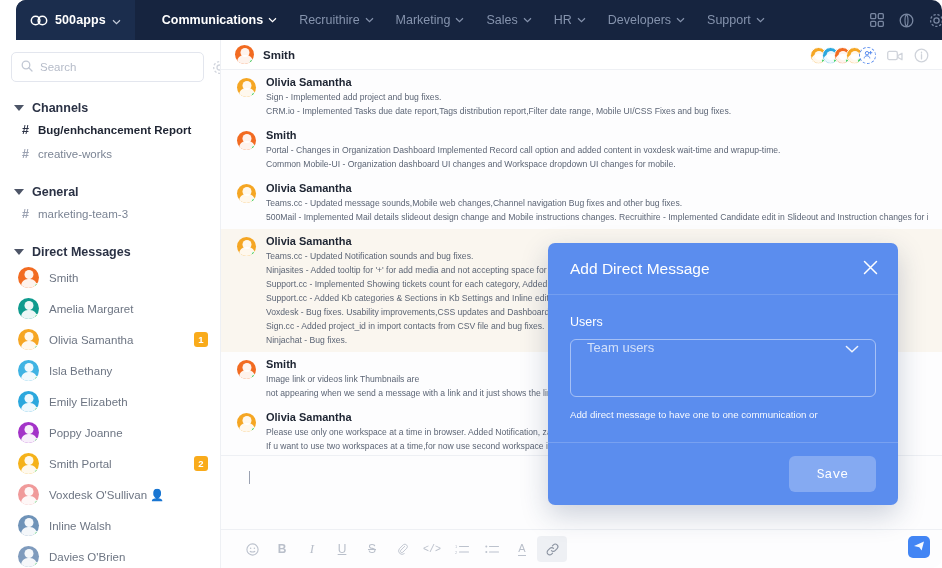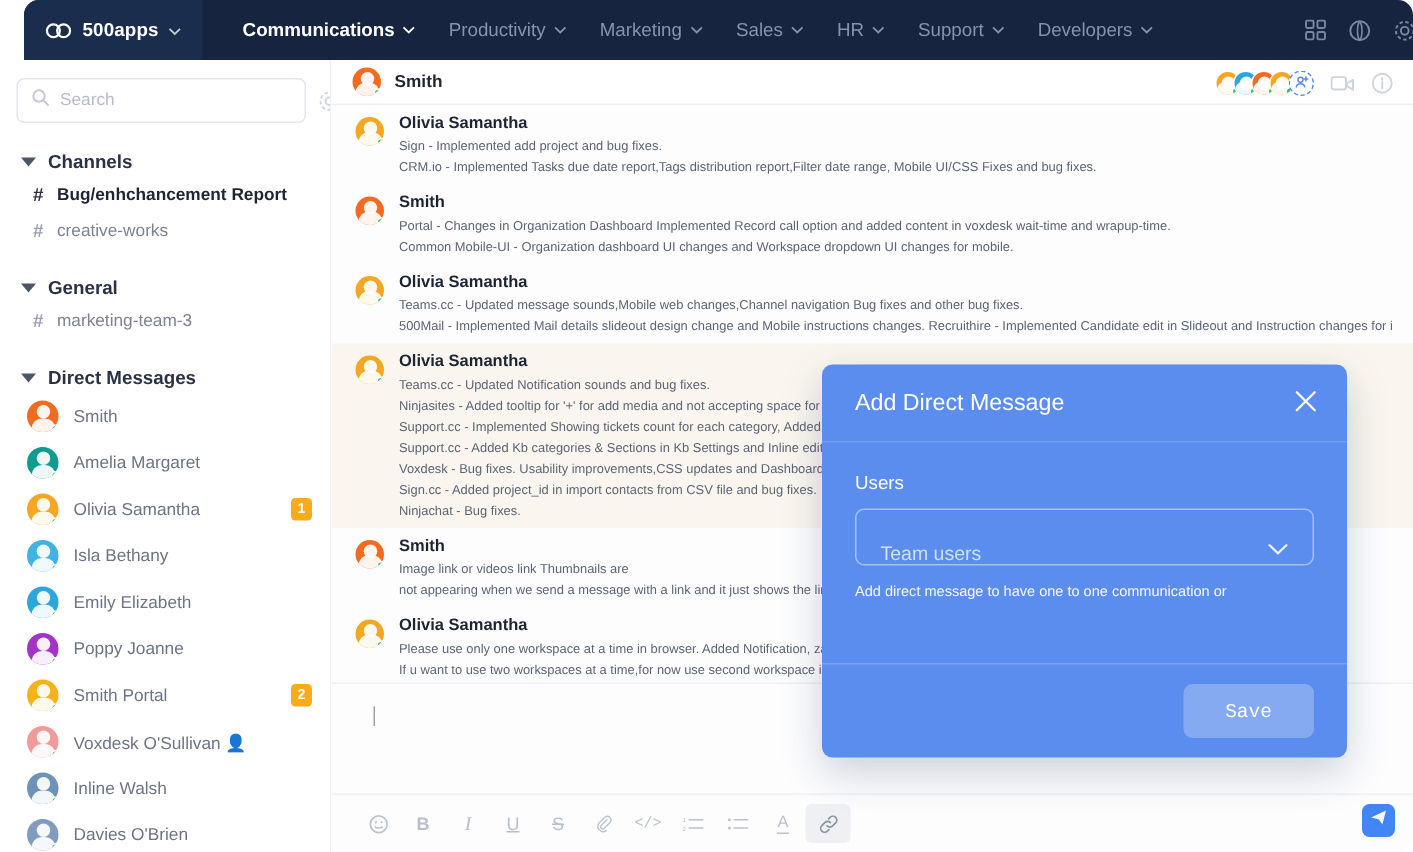--- a/index.html
+++ b/index.html
@@ -203,22 +203,22 @@
   .modal-head {
     height: 52px; display: flex; align-items: center;
     padding: 0 22px; border-bottom: 1px solid rgba(255,255,255,.15);
     position: relative;
   }
   .modal-title { color: #fff; font-size: 15.5px; }
   .modal-close { position: absolute; right: 20px; top: 17px; cursor: pointer; }
   .modal-body { padding: 20px 22px 0 22px; }
   .field-label { color: #fff; font-size: 12.5px; margin-bottom: 10px; }
   .select {
-    height: 38px; border: 1px solid rgba(255,255,255,.45); border-radius: 6px;
-    display: flex; align-items: flex-end; padding: 0 16px; cursor: pointer;
+    height: 58px; border: 1px solid rgba(255,255,255,.45); border-radius: 6px;
+    display: flex; align-items: flex-start; padding: 0 16px; cursor: pointer;
     position: relative;
   }
   .select-val { color: rgba(255,255,255,.72); font-size: 13px; flex: 1; }
   .hint { color: rgba(255,255,255,.95); font-size: 9.7px; line-height: 13px; margin-top: 11px; }
   .modal-foot {
     position: absolute; left: 0; bottom: 0; width: 350px; height: 63px;
     border-top: 1px solid rgba(255,255,255,.18);
     display: flex; align-items: center; justify-content: flex-end;
     padding-right: 22px;
   }
@@ -250,21 +250,21 @@
       </span>
     </div>
     <div class="navitems">
       <div class="navitem active">
         <span>Communications</span>
         <svg width="9" height="6" viewBox="0 0 9 6">
             <path d="M1 1.3L4.5 4.6 8 1.3" fill="none" stroke="currentColor" stroke-width="1.2"></path>
           </svg>
       </div>
       <div class="navitem">
-        <span>Productivity</span>
+        <span>Recruithire</span>
         <svg width="9" height="6" viewBox="0 0 9 6">
             <path d="M1 1.3L4.5 4.6 8 1.3" fill="none" stroke="currentColor" stroke-width="1.2"></path>
           </svg>
       </div>
       <div class="navitem">
         <span>Marketing</span>
         <svg width="9" height="6" viewBox="0 0 9 6">
             <path d="M1 1.3L4.5 4.6 8 1.3" fill="none" stroke="currentColor" stroke-width="1.2"></path>
           </svg>
       </div>
@@ -274,27 +274,27 @@
             <path d="M1 1.3L4.5 4.6 8 1.3" fill="none" stroke="currentColor" stroke-width="1.2"></path>
           </svg>
       </div>
       <div class="navitem">
         <span>HR</span>
         <svg width="9" height="6" viewBox="0 0 9 6">
             <path d="M1 1.3L4.5 4.6 8 1.3" fill="none" stroke="currentColor" stroke-width="1.2"></path>
           </svg>
       </div>
       <div class="navitem">
+        <span>Developers</span>
+        <svg width="9" height="6" viewBox="0 0 9 6">
+            <path d="M1 1.3L4.5 4.6 8 1.3" fill="none" stroke="currentColor" stroke-width="1.2"></path>
+          </svg>
+      </div>
+      <div class="navitem">
         <span>Support</span>
-        <svg width="9" height="6" viewBox="0 0 9 6">
-            <path d="M1 1.3L4.5 4.6 8 1.3" fill="none" stroke="currentColor" stroke-width="1.2"></path>
-          </svg>
-      </div>
-      <div class="navitem">
-        <span>Developers</span>
         <svg width="9" height="6" viewBox="0 0 9 6">
             <path d="M1 1.3L4.5 4.6 8 1.3" fill="none" stroke="currentColor" stroke-width="1.2"></path>
           </svg>
       </div>
     </div>
     <div class="nav-right">
       <span class="nav-ic">
         <svg width="14" height="14" viewBox="0 0 14 14">
             <rect x="0.7" y="0.7" width="5" height="5" rx="1" fill="none" stroke="#9aa8c2" stroke-width="1.3"></rect>
             <rect x="8.3" y="0.7" width="5" height="5" rx="1" fill="none" stroke="#9aa8c2" stroke-width="1.3"></rect>

